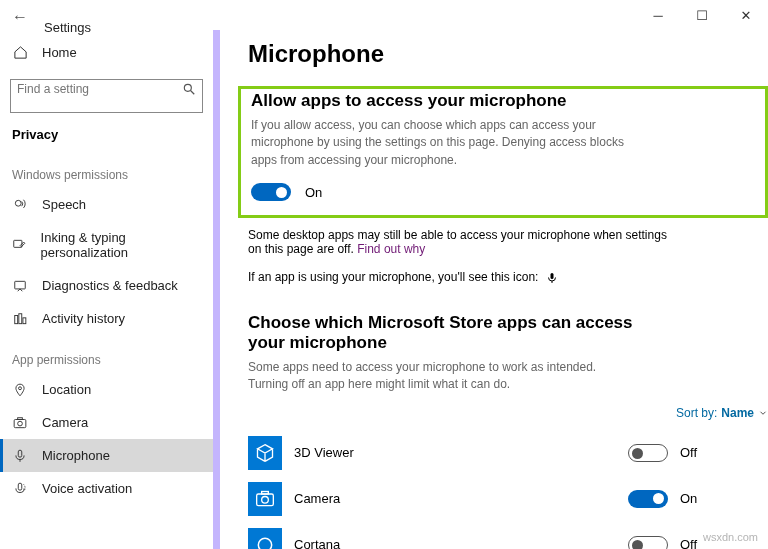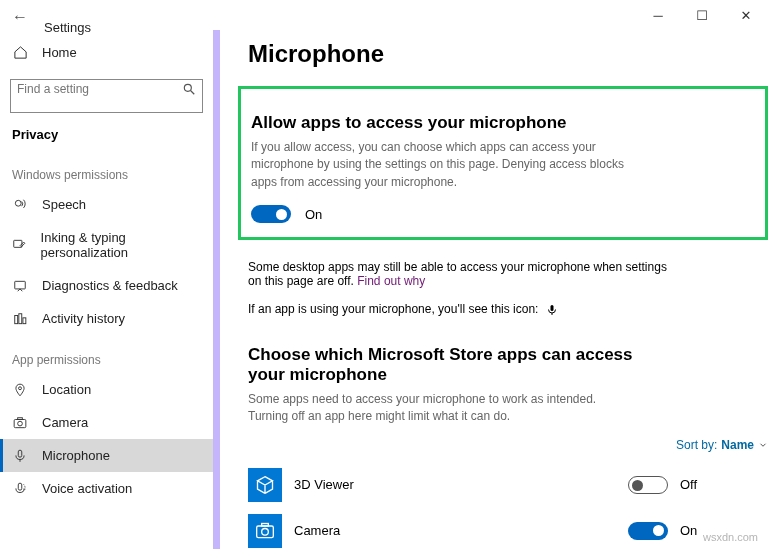--- a/index.html
+++ b/index.html
@@ -17,21 +17,21 @@
     .search input { border:none; outline:none; flex:1; font-size:12px; color:#555; }
     .search .sicon { font-size:13px; color:#555; }
     .cat { font-weight:600; font-size:13px; padding:0 12px 8px 12px; }
     .grouplabel { color:#777; font-size:12px; padding:18px 12px 6px 12px; }
     .navitem { display:flex; align-items:center; padding:9px 12px; gap:14px; font-size:13px; color:#222; position:relative; }
     .navitem.active { background:#d8d8d8; }
     .navitem.active::before { content:""; position:absolute; left:0; top:0; bottom:0; width:3px; background:#0067c0; }
     .navicon { width:16px; display:flex; justify-content:center; color:#333; }
     .content { flex:1; padding:10px 0 0 28px; overflow-y:auto; }
     h1.page { font-weight:600; font-size:24px; margin-bottom:18px; }
-    .hilite { border:3px solid #22c55e; padding:24px 130px 14px 10px; margin-left:-10px; margin-bottom:20px; }
+    .hilite { border:3px solid #84cc16; padding:2px 130px 14px 10px; margin-left:-10px; margin-bottom:10px; }
     h2.sec { font-weight:600; font-size:17px; margin-bottom:6px; }
     p.desc { color:#666; font-size:12px; line-height:1.45; max-width:380px; }
     .toggle-row { display:flex; align-items:center; gap:14px; margin-top:14px; }
     .toggle { width:40px; height:18px; border-radius:10px; position:relative; }
     .toggle.on { background:#0067c0; }
     .toggle.off { background:#fff; border:1px solid #555; }
     .toggle .knob { width:11px; height:11px; border-radius:50%; background:#fff; position:absolute; top:3.5px; }
     .toggle.on .knob { right:4px; }
     .toggle.off .knob { left:3px; background:#555; }
     .note { font-size:12px; margin:8px 0 4px 0; max-width:430px; }

